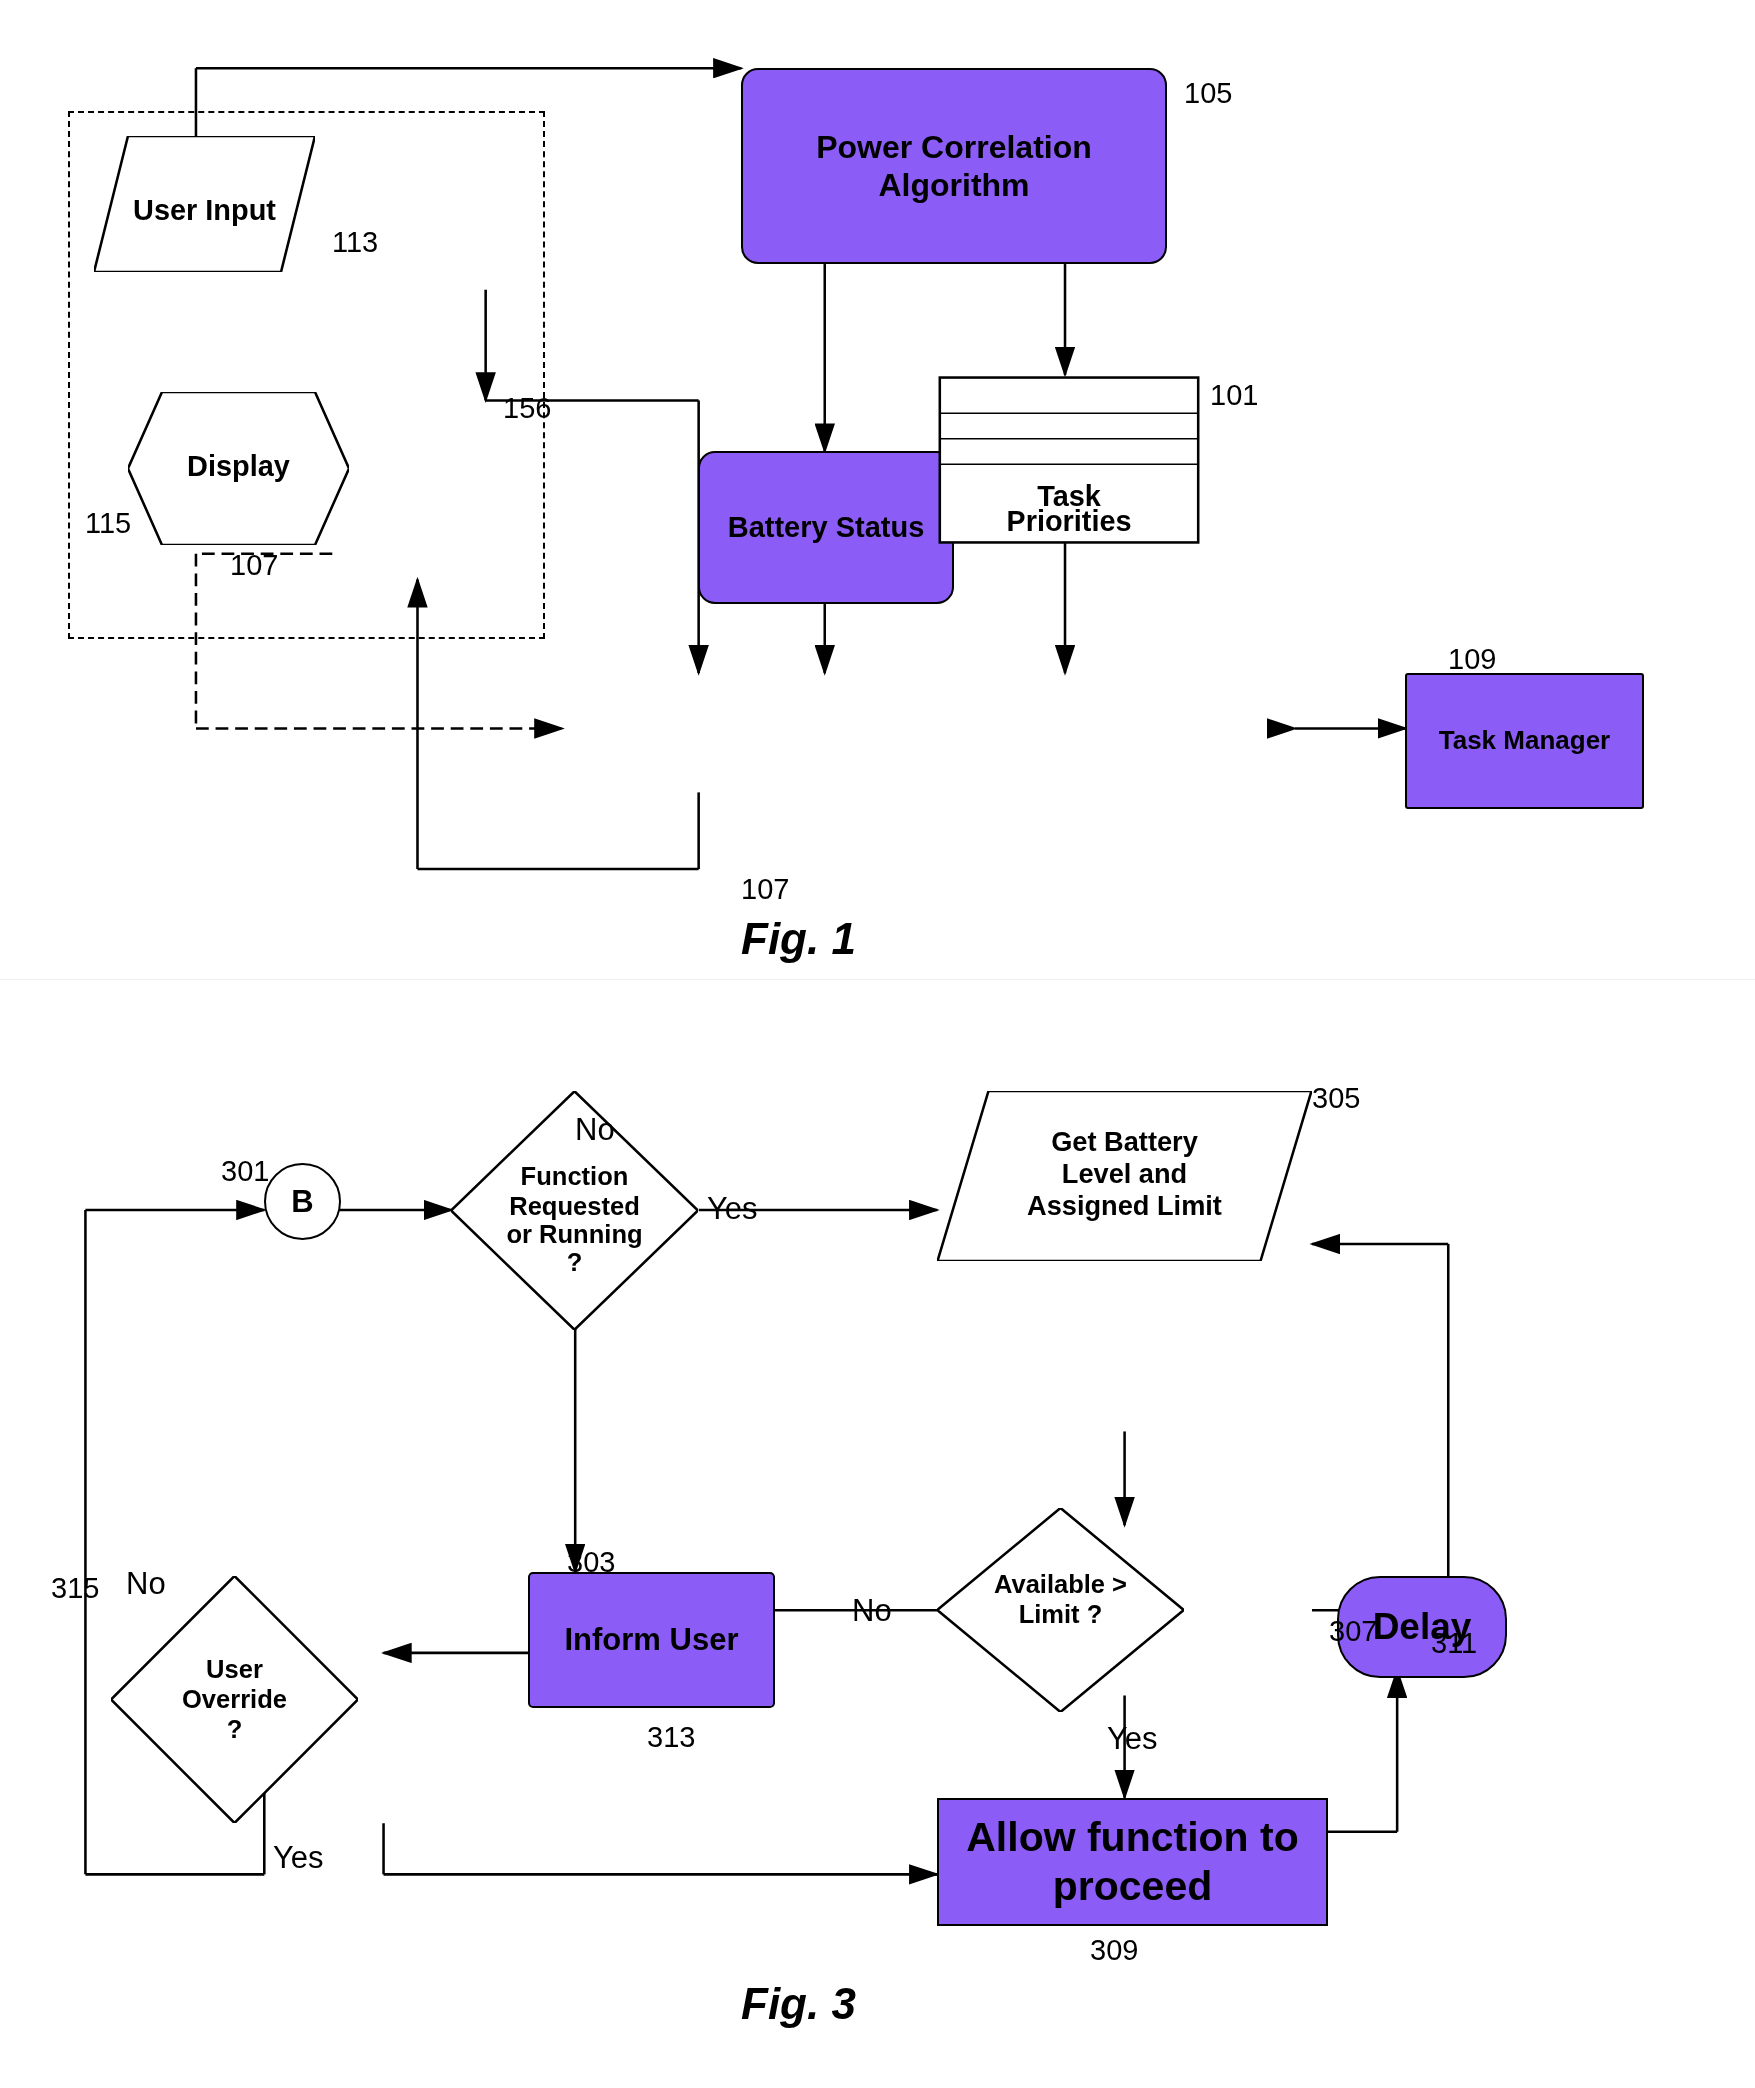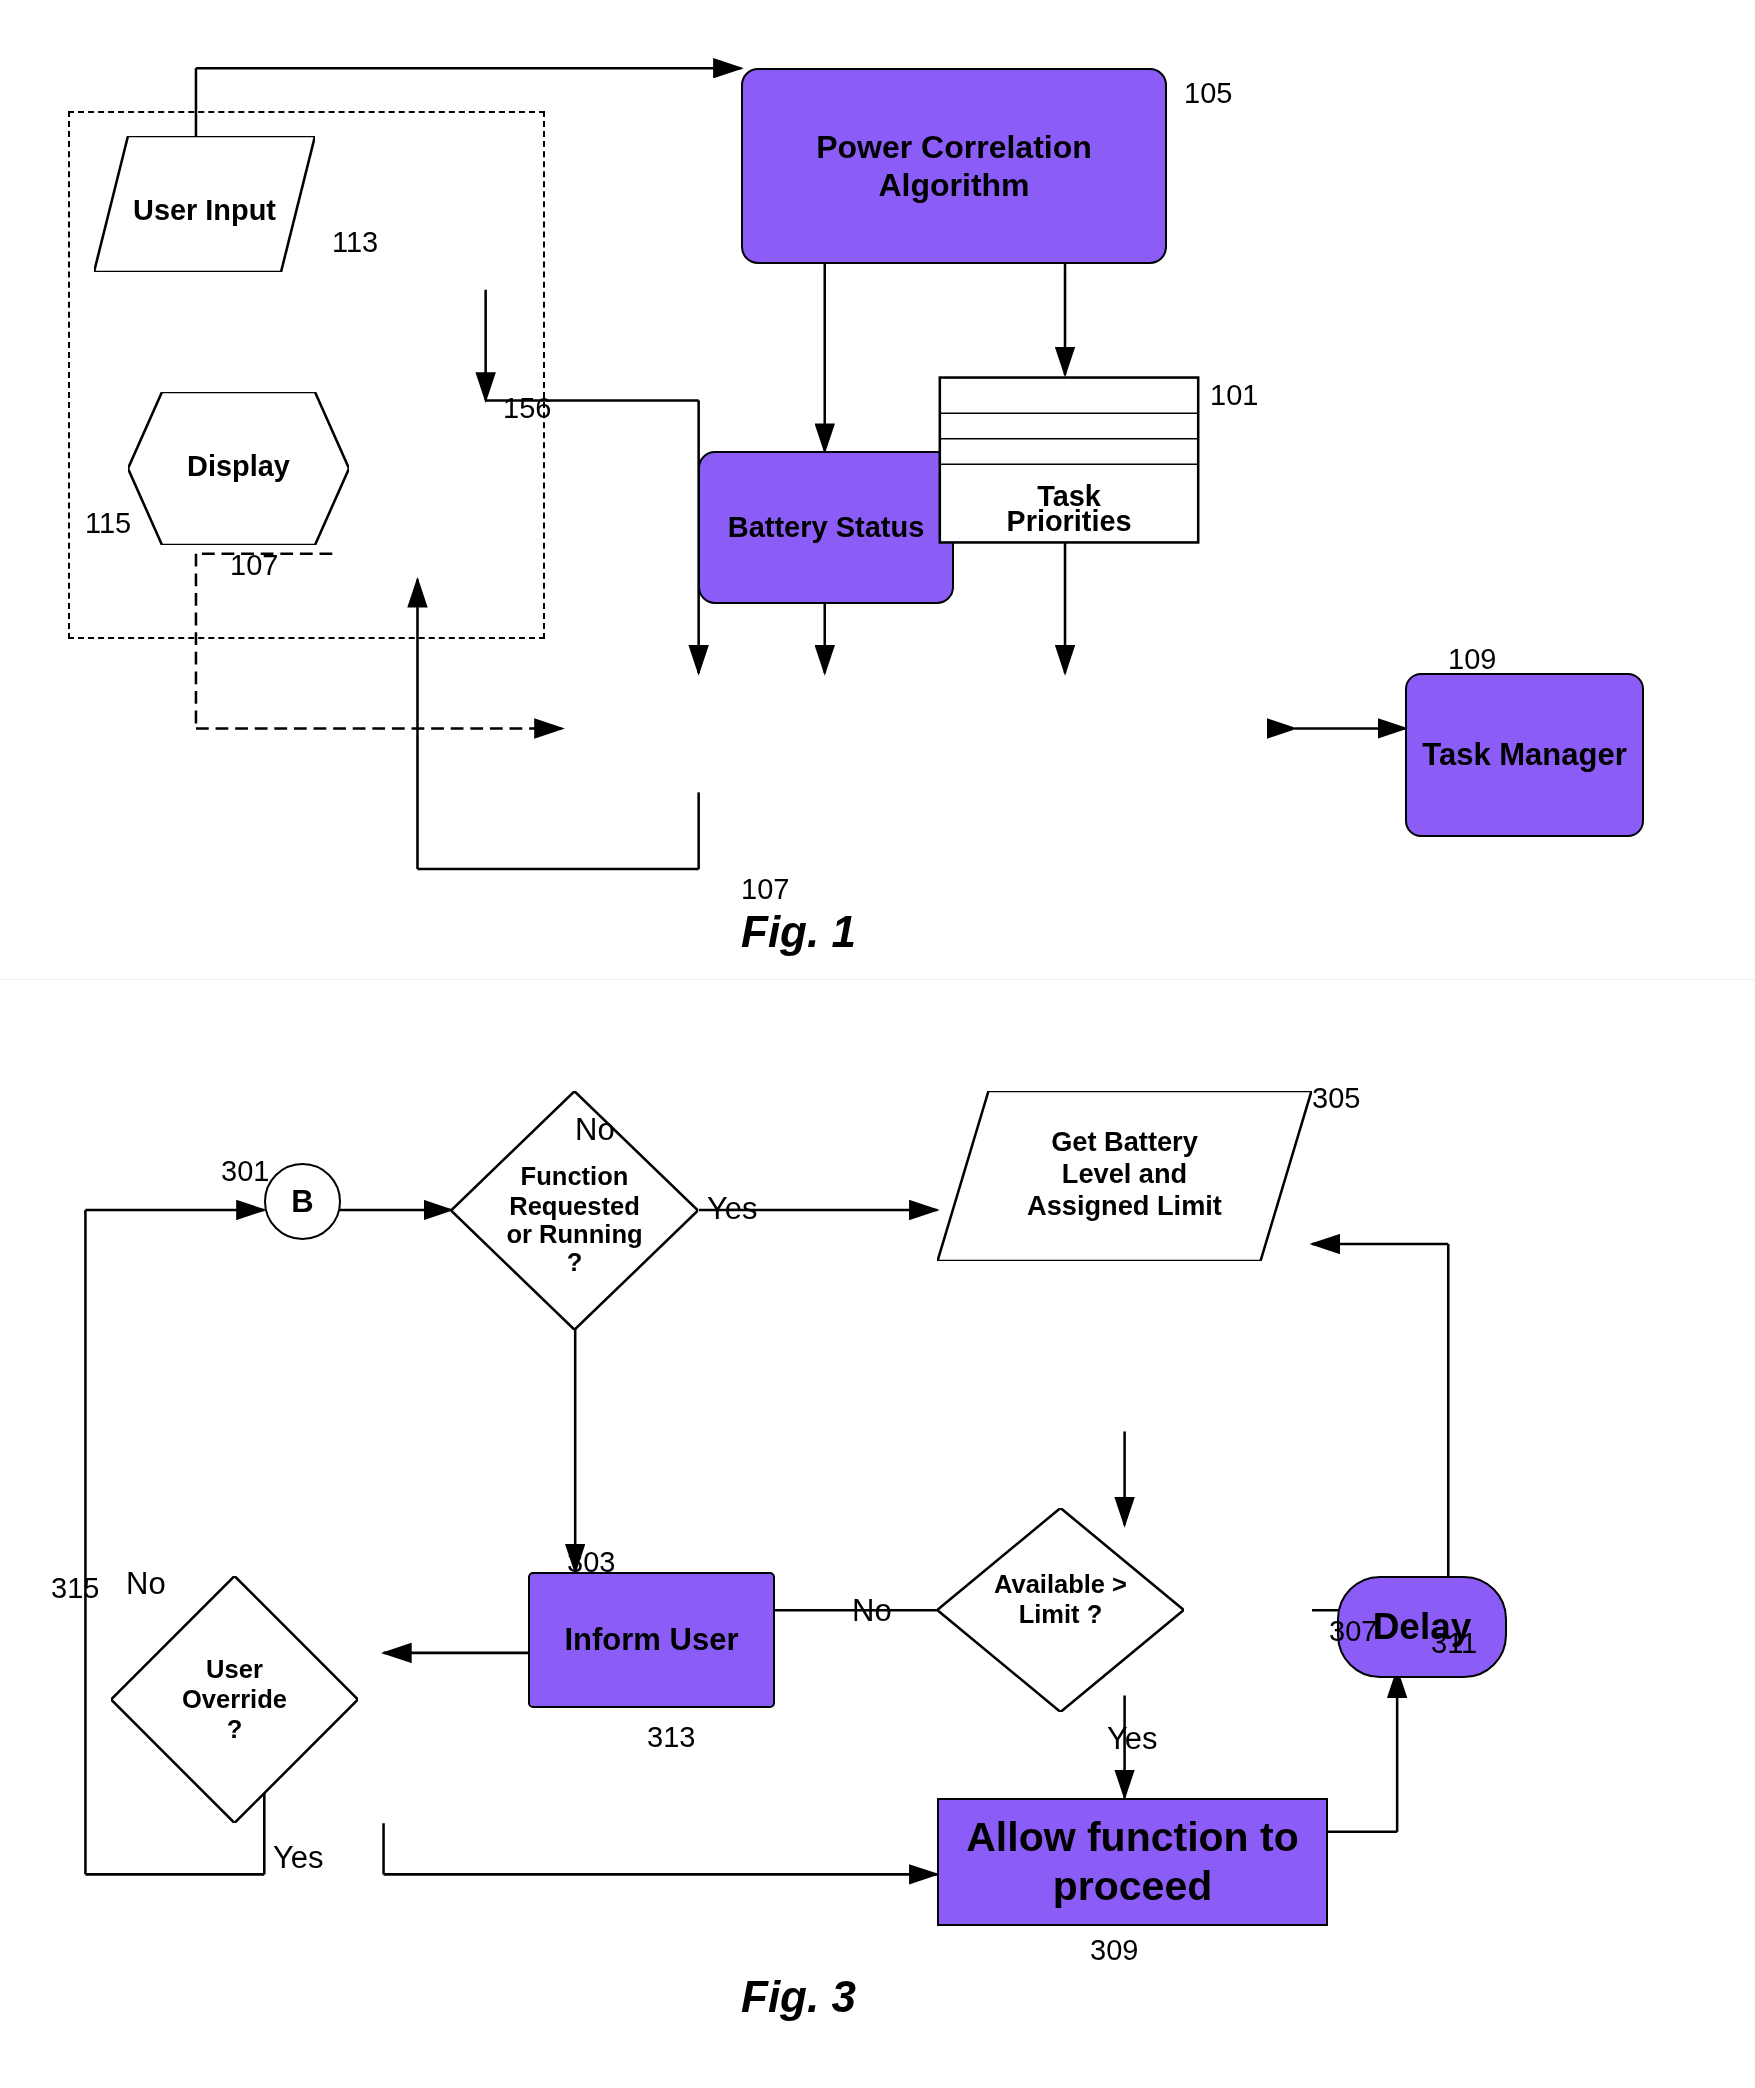--- a/index.html
+++ b/index.html
@@ -19,20 +19,21 @@
       height: 980px;
       border-bottom: 0.9px solid #eee;
     }
 
     .fig-label {
       position: absolute;
       font-size: 44px;
       font-weight: bold;
       font-style: italic;
       color: #000;
+      margin-top: 7px;
     }
 
     
     .box {
       position: absolute;
       border: 2.6px solid #000;
       background: #8b5cf6;
       display: flex;
       align-items: center;
       justify-content: center;
@@ -172,21 +173,21 @@
 
       <line x1="3" y1="45" x2="307" y2="45" stroke="black" stroke-width="2"></line>
       <line x1="3" y1="75" x2="307" y2="75" stroke="black" stroke-width="2"></line>
       <line x1="3" y1="105" x2="307" y2="105" stroke="black" stroke-width="2"></line>
       <text x="155" y="145" text-anchor="middle" dominant-baseline="middle" font-size="34" font-weight="bold">Task</text>
       <text x="155" y="175" text-anchor="middle" dominant-baseline="middle" font-size="34" font-weight="bold">Priorities</text>
     </svg>
   </div>
 
 
-  <div class="box box-rect" style="position:absolute; left:1405px; top:673px; width:239px; height:164px; font-size:31px; border-radius:16px;">
+  <div class="box box-rect" style="position:absolute; left:1405px; top:673px; width:239px; height:136px; font-size:26px; border-radius:3px;">
     <span>Task
 Manager</span>
   </div>
 
   <span class="ref-label" style="left:1184px; top:77px;">105</span>
   <span class="ref-label" style="left:1210px; top:379px;">101</span>
   <span class="ref-label" style="left:503px; top:392px;">156</span>
   <span class="ref-label" style="left:1448px; top:643px;">109</span>
   <span class="ref-label" style="left:332px; top:226px;">113</span>
   <span class="ref-label" style="left:85px; top:507px;">115</span>

